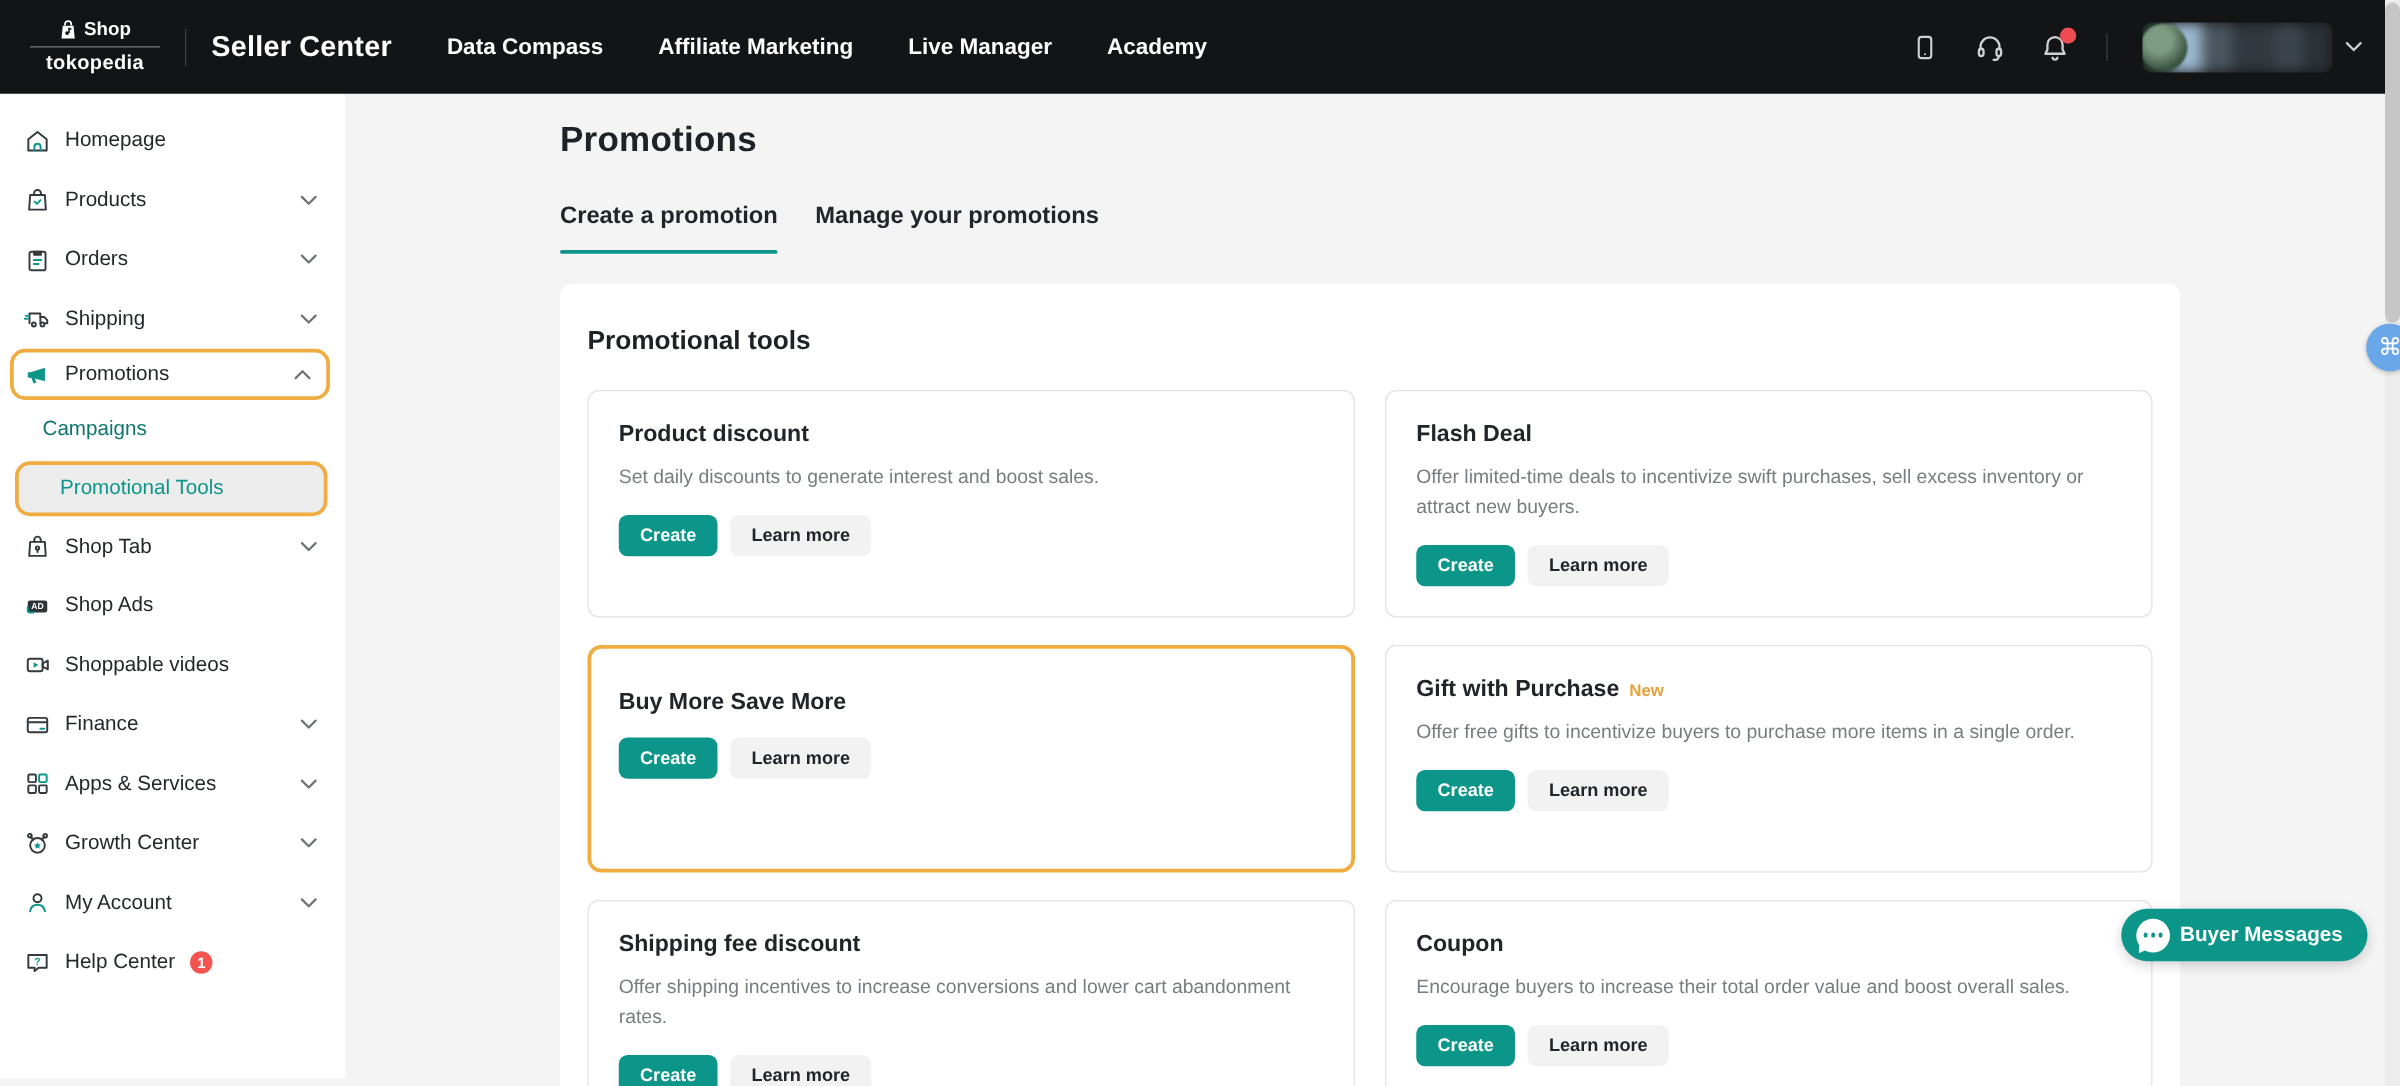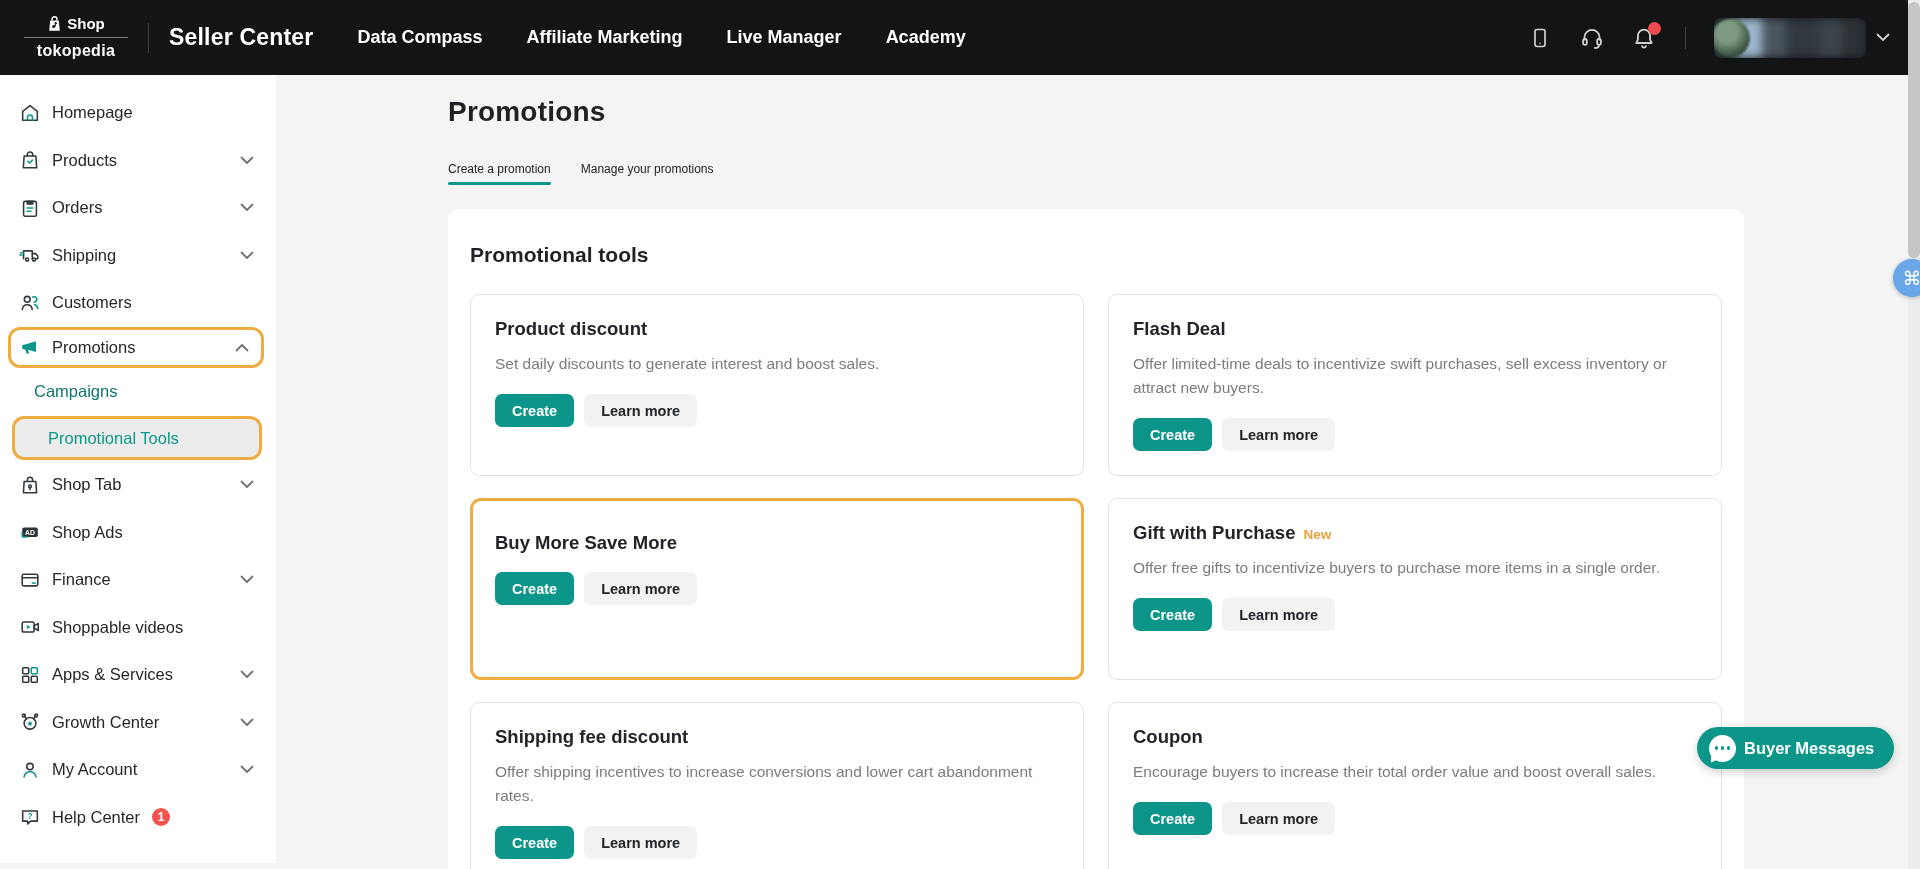--- a/index.html
+++ b/index.html
@@ -67,21 +67,21 @@
   .si.hl-main .si-chevron{margin-right:12px}
   .sub-wrap{margin:1px 14px 1px 12px}
   .si.hl-sub{height:44px;background:#ececec;border:3px solid var(--yellow);border-radius:12px;padding-left:33px;color:var(--teal)}
   .badge-red{margin-left:12px;min-width:18px;height:18px;border-radius:50%;background:var(--red);color:#fff;
       font-size:12px;font-weight:700;display:flex;align-items:center;justify-content:center}
 
   
   .content{position:absolute;top:75px;left:276px;width:1632px;height:794px;background:var(--bg);overflow:hidden;padding:21px 0 0 172px}
   .page-title{font-size:28px;font-weight:700;color:var(--ink);letter-spacing:.2px}
   .tabs{display:flex;gap:30px;margin-top:34px}
-  .tab{font-size:12px;font-weight:400;color:#212529;padding-bottom:9px;cursor:pointer;position:relative}
+  .tab{font-size:19px;font-weight:700;color:#212529;padding-bottom:19px;cursor:pointer;position:relative}
   .tab.active:after{content:"";position:absolute;left:0;right:0;bottom:0;height:3px;border-radius:2px;background:var(--teal)}
   .panel{margin-top:24px;width:1296px;background:#fff;border-radius:10px;padding:34px 22px 24px;min-height:700px}
   .section-title{font-size:21px;font-weight:700;color:var(--ink)}
   .cards{margin-top:27px;display:grid;grid-template-columns:1fr 1fr;column-gap:24px;row-gap:22px}
   .card{border:1px solid #e3e3e3;border-radius:9px;padding:23px 24px;min-height:182px;background:#fff;position:relative}
   .card.hl{border:3px solid var(--yellow);border-radius:11px;padding:31px 22px}
   .card-title-row{display:flex;align-items:baseline;gap:8px}
   .card-title{font-size:18.5px;font-weight:700;color:#212529}
   .new-badge{font-size:13.5px;font-weight:700;color:var(--amber)}
   .card-desc{margin-top:12px;font-size:15.5px;line-height:1.55;color:var(--muted);max-width:560px}
@@ -209,30 +209,20 @@
         </svg>
     </span>
     <span class="si-label">Shipping</span>
     <span class="si-chevron">
         <svg width="14" height="9" viewBox="0 0 14 9">
           <path d="M1.5 1.5 7 7l5.5-5.5"></path>
         </svg>
       </span>
   </div>
 
-  <div class="si">
-    <span class="si-icon">
-      <svg width="22" height="22" viewBox="0 0 24 24">
-          <circle cx="9" cy="8" r="3.2"></circle>
-          <path d="M3.6 19c.5-3.3 2.7-5 5.4-5s4.9 1.7 5.4 5"></path>
-          <path d="M14.8 5.6a3 3 0 1 1 1.6 5.5M17 13.7c2 .6 3.2 2.1 3.5 4.3" stroke="#0c968a"></path>
-        </svg>
-    </span>
-    <span class="si-label">Customers</span>
-  </div>
 
   <div class="si hl-main">
     <span class="si-icon">
       <svg width="22" height="22" viewBox="0 0 24 24">
           <path d="M3.5 9.8v4.4l3.2.5 1.9 4.8 2.5-.9-1.5-3.6 8.9 2.4V5.6L6.7 9.3z" fill="#0c968a" stroke="none"></path>
         </svg>
     </span>
     <span class="si-label">Promotions</span>
     <span class="si-chevron">
         <svg width="14" height="9" viewBox="0 0 14 9">
@@ -275,42 +265,42 @@
           <path d="M3.5 12.5v3a2 2 0 0 0 2 2h3" stroke="#0c968a"></path>
           <text x="12" y="14.8" font-size="7.5" font-weight="bold" fill="#fff" stroke="none" text-anchor="middle" font-family="Liberation Sans,sans-serif">AD</text>
         </svg>
     </span>
     <span class="si-label">Shop Ads</span>
   </div>
 
   <div class="si">
     <span class="si-icon">
       <svg width="22" height="22" viewBox="0 0 24 24">
+          <rect x="3.5" y="6.5" width="13" height="11" rx="2"></rect>
+          <path d="M16.5 10.7 21 8.2v7.6l-4.5-2.5z"></path>
+          <path d="M8.6 9.7l4.2 2.3-4.2 2.3z" fill="#0c968a" stroke="none"></path>
+        </svg>
+    </span>
+    <span class="si-label">Shoppable videos</span>
+  </div>
+
+  <div class="si">
+    <span class="si-icon">
+      <svg width="22" height="22" viewBox="0 0 24 24">
           <rect x="3.5" y="5.8" width="17" height="12.6" rx="1.8"></rect>
           <path d="M3.5 9.6h17"></path>
           <path d="M14.5 15.3h3.4" stroke="#0c968a"></path>
         </svg>
     </span>
     <span class="si-label">Finance</span>
     <span class="si-chevron">
         <svg width="14" height="9" viewBox="0 0 14 9">
           <path d="M1.5 1.5 7 7l5.5-5.5"></path>
         </svg>
       </span>
-  </div>
-
-  <div class="si">
-    <span class="si-icon">
-      <svg width="22" height="22" viewBox="0 0 24 24">
-          <rect x="3.5" y="6.5" width="13" height="11" rx="2"></rect>
-          <path d="M16.5 10.7 21 8.2v7.6l-4.5-2.5z"></path>
-          <path d="M8.6 9.7l4.2 2.3-4.2 2.3z" fill="#0c968a" stroke="none"></path>
-        </svg>
-    </span>
-    <span class="si-label">Shoppable videos</span>
   </div>
 
   <div class="si">
     <span class="si-icon">
       <svg width="22" height="22" viewBox="0 0 24 24">
           <rect x="4" y="4" width="6.6" height="6.6" rx="1"></rect>
           <rect x="13.4" y="4" width="6.6" height="6.6" rx="1" stroke="#0c968a"></rect>
           <rect x="4" y="13.4" width="6.6" height="6.6" rx="1"></rect>
           <rect x="13.4" y="13.4" width="6.6" height="6.6" rx="1"></rect>
         </svg>

